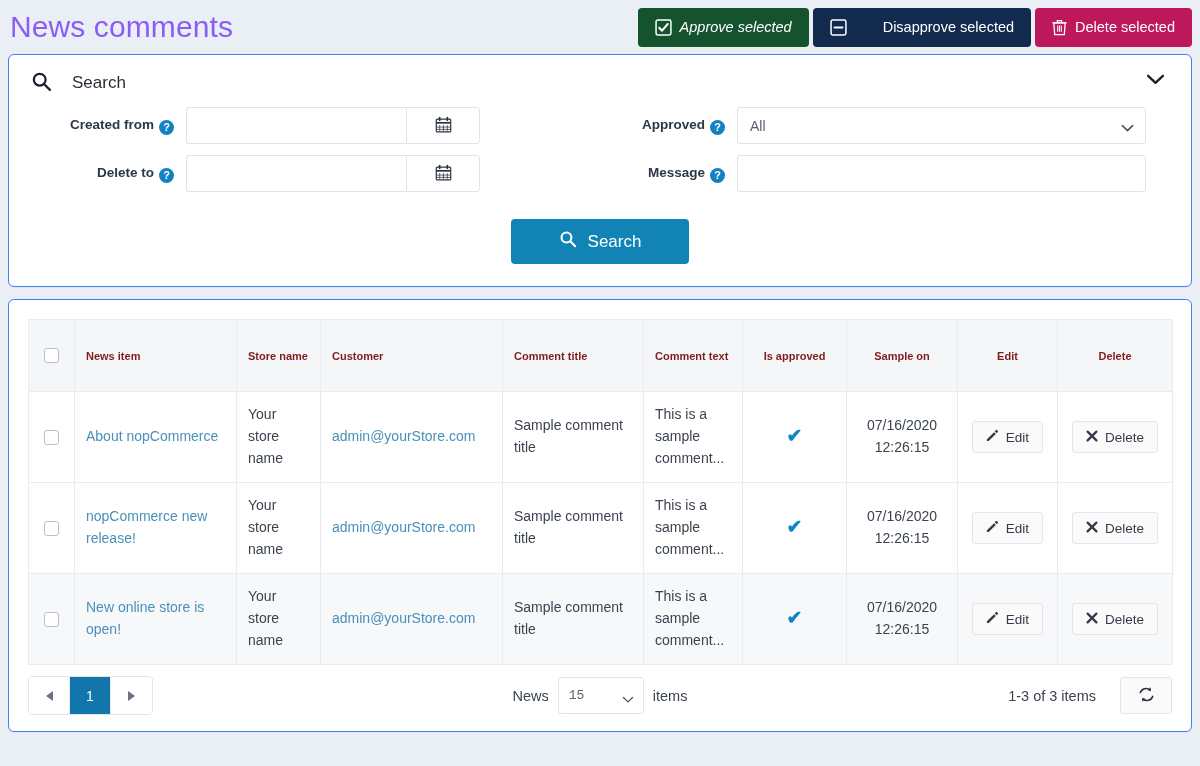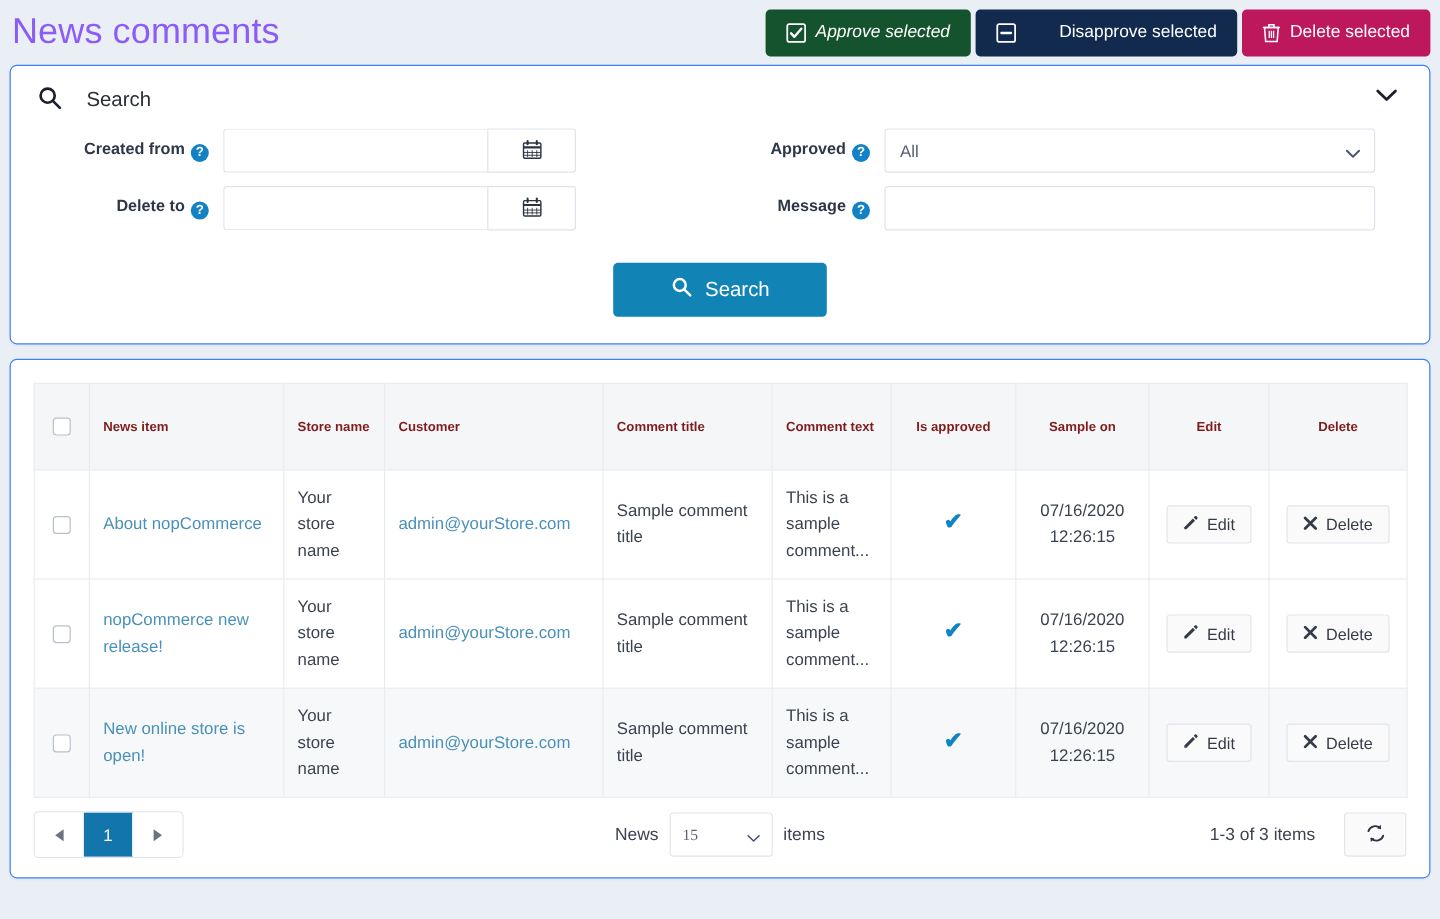--- a/index.html
+++ b/index.html
@@ -299,21 +299,21 @@
   .pg-center > * { pointer-events: auto; }
   .pg-sel-wrap { position: relative; width: 86px; }
   .pg-sel {
     width: 86px; height: 37px;
     border: 1px solid #e2e5ea;
     border-radius: 3px;
     background: #fff;
     padding: 0 10px;
     font-size: 13px;
     color: #5a6473;
-    font-family: Liberation Serif, serif;
+    font-family: Liberation Mono, monospace;
     appearance: none;
     -webkit-appearance: none;
     outline: none;
     cursor: pointer;
   }
   .pg-right {
     margin-left: auto;
     display: flex;
     align-items: center;
     gap: 24px;

